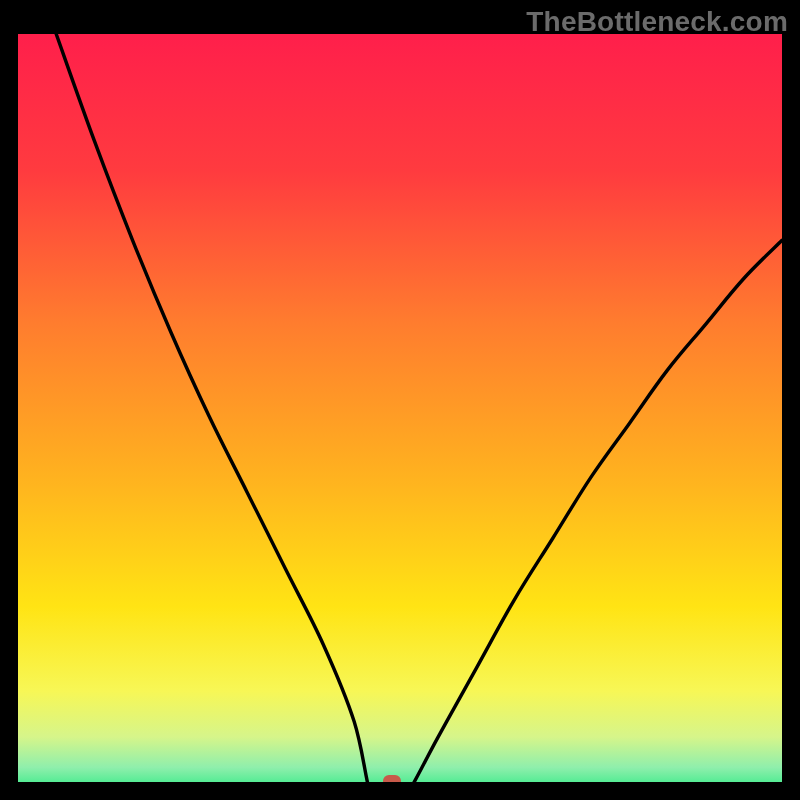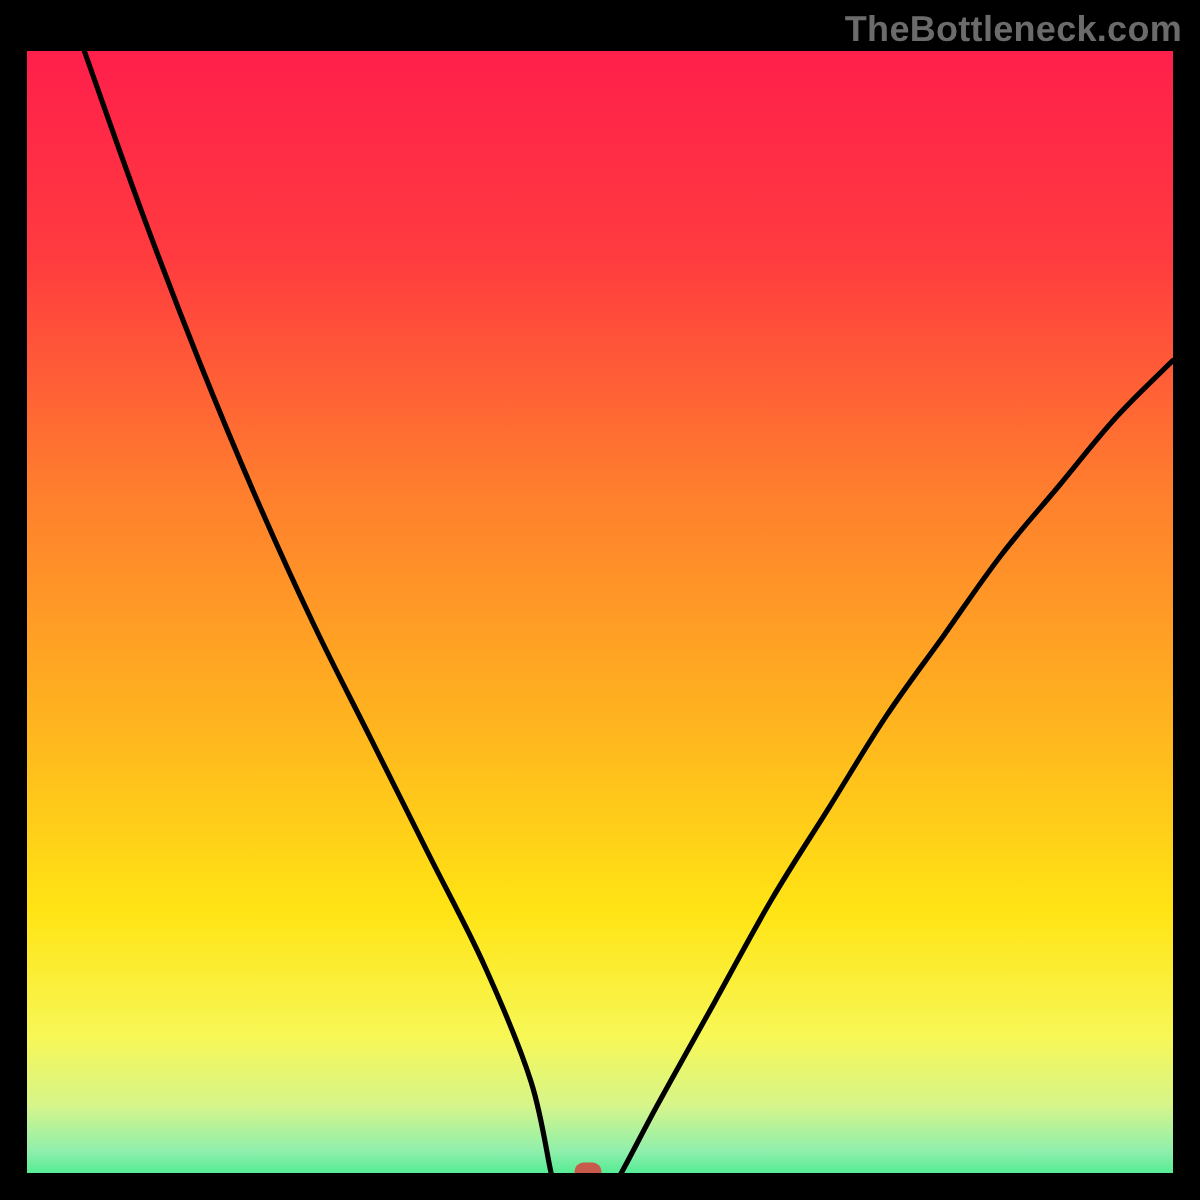--- a/index.html
+++ b/index.html
@@ -8,21 +8,21 @@
     position: relative;
     width: 800px;
     height: 800px;
     background: #000;
   }
   .watermark {
     position: absolute;
     top: 6px;
     right: 12px;
     font-family: Arial, Helvetica, sans-serif;
-    font-size: 24px;
+    font-size: 28px;
     font-weight: 600;
     color: #6b6b6b;
     letter-spacing: 0.2px;
     z-index: 10;
   }
   .plot-area {
     position: absolute;
     left: 18px;
     top: 34px;
     width: 764px;

